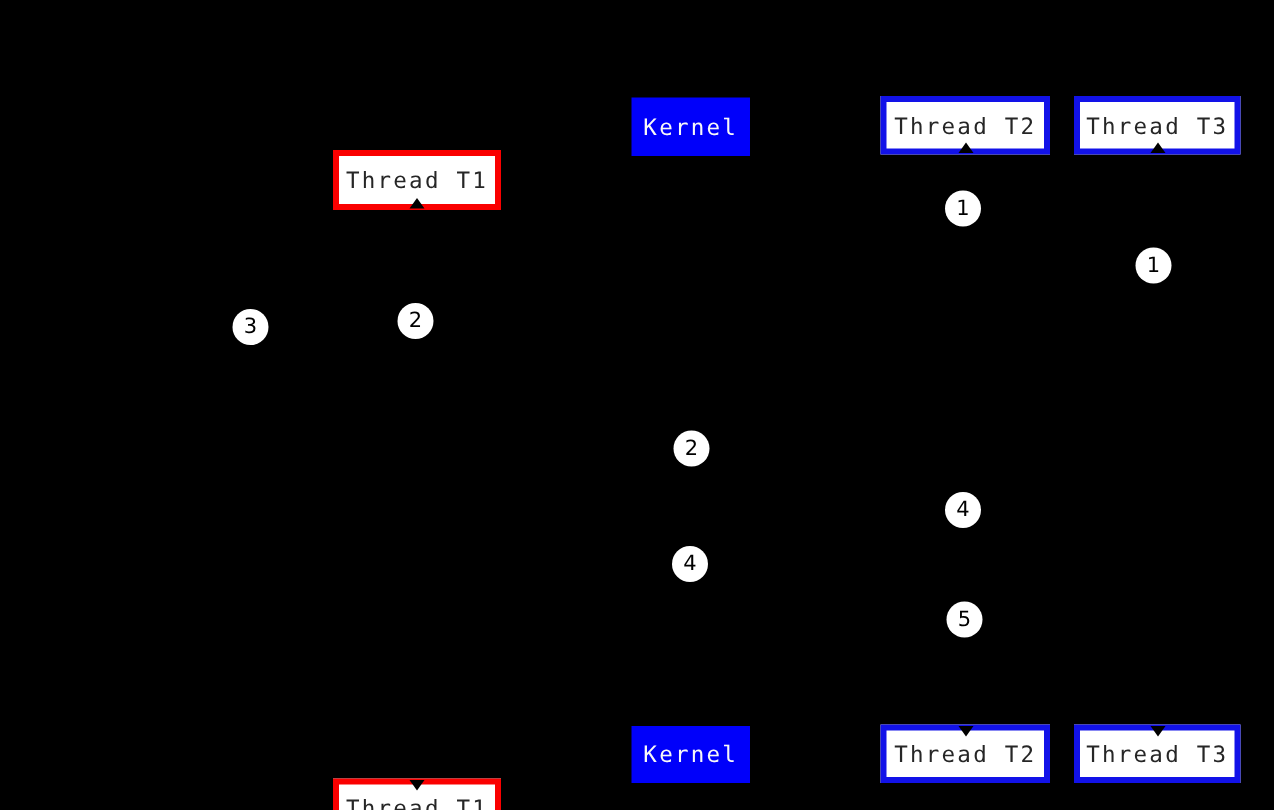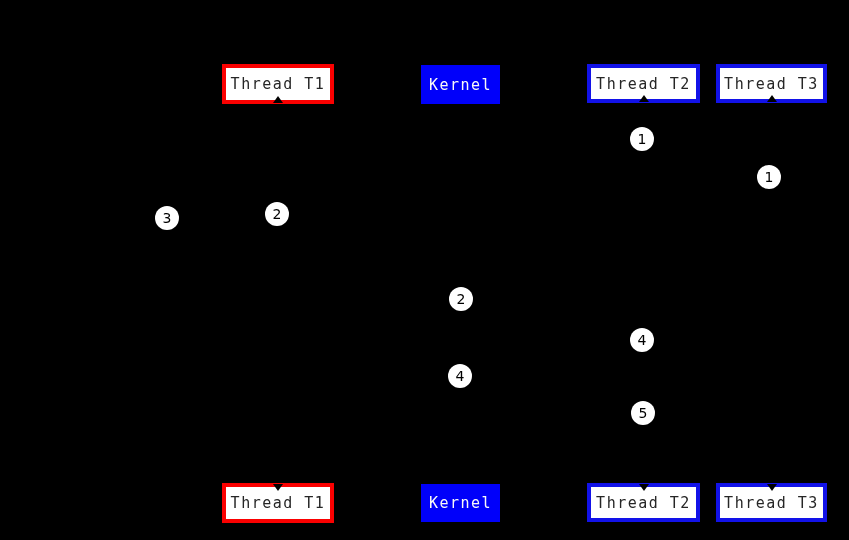--- a/index.html
+++ b/index.html
@@ -25,20 +25,21 @@
     align-items: center;
     justify-content: center;
     font-size: 15px;
     letter-spacing: 1.5px;
     white-space: nowrap;
   }
   .red-outline {
     background: var(--box-fill, #ffffff);
     border: 4px solid var(--red, #fa0000);
     color: var(--box-text, #262626);
+    margin-top: 36px;
   }
   .blue-outline {
     background: var(--box-fill, #ffffff);
     border: 4px solid var(--blue, #1212e8);
     color: var(--box-text, #262626);
   }
   .blue-solid {
     background: var(--kernel-blue, #0000fa);
     color: var(--kernel-text, #f8f8f8);
     align-items: center;

